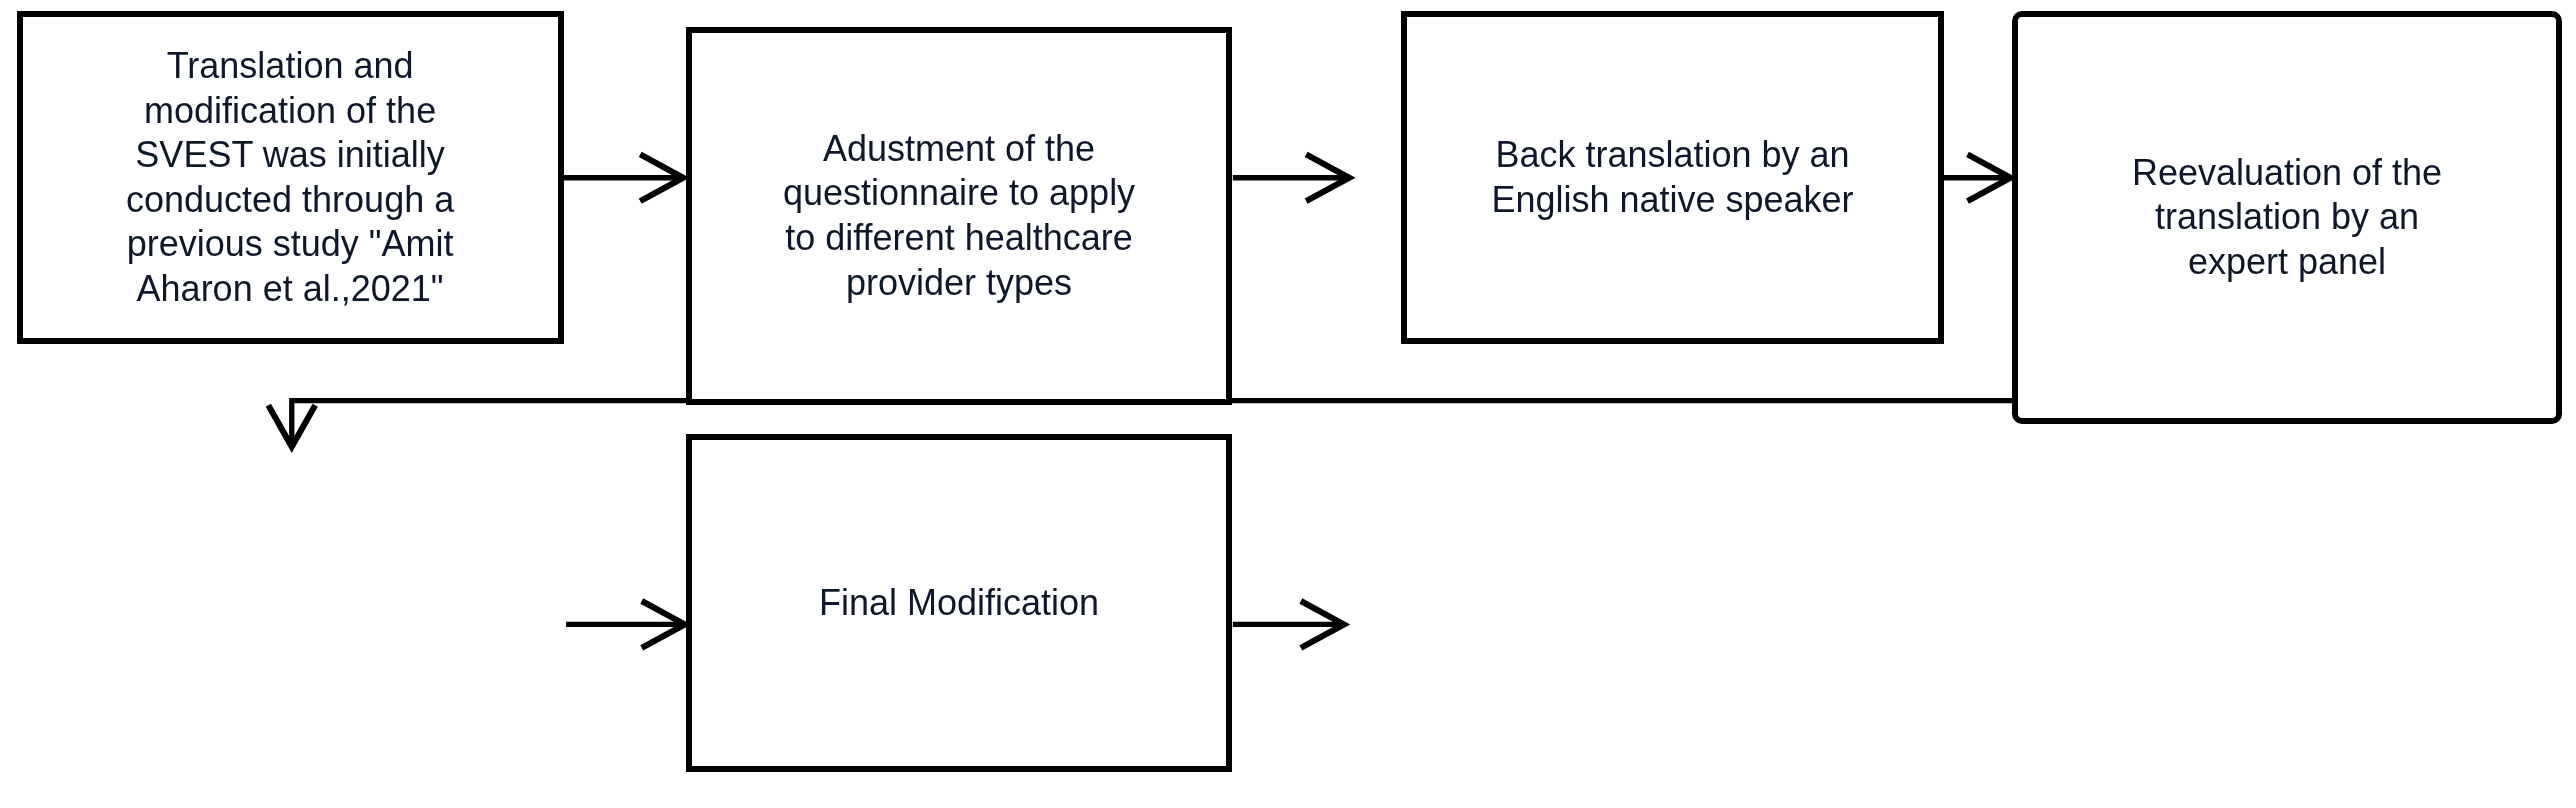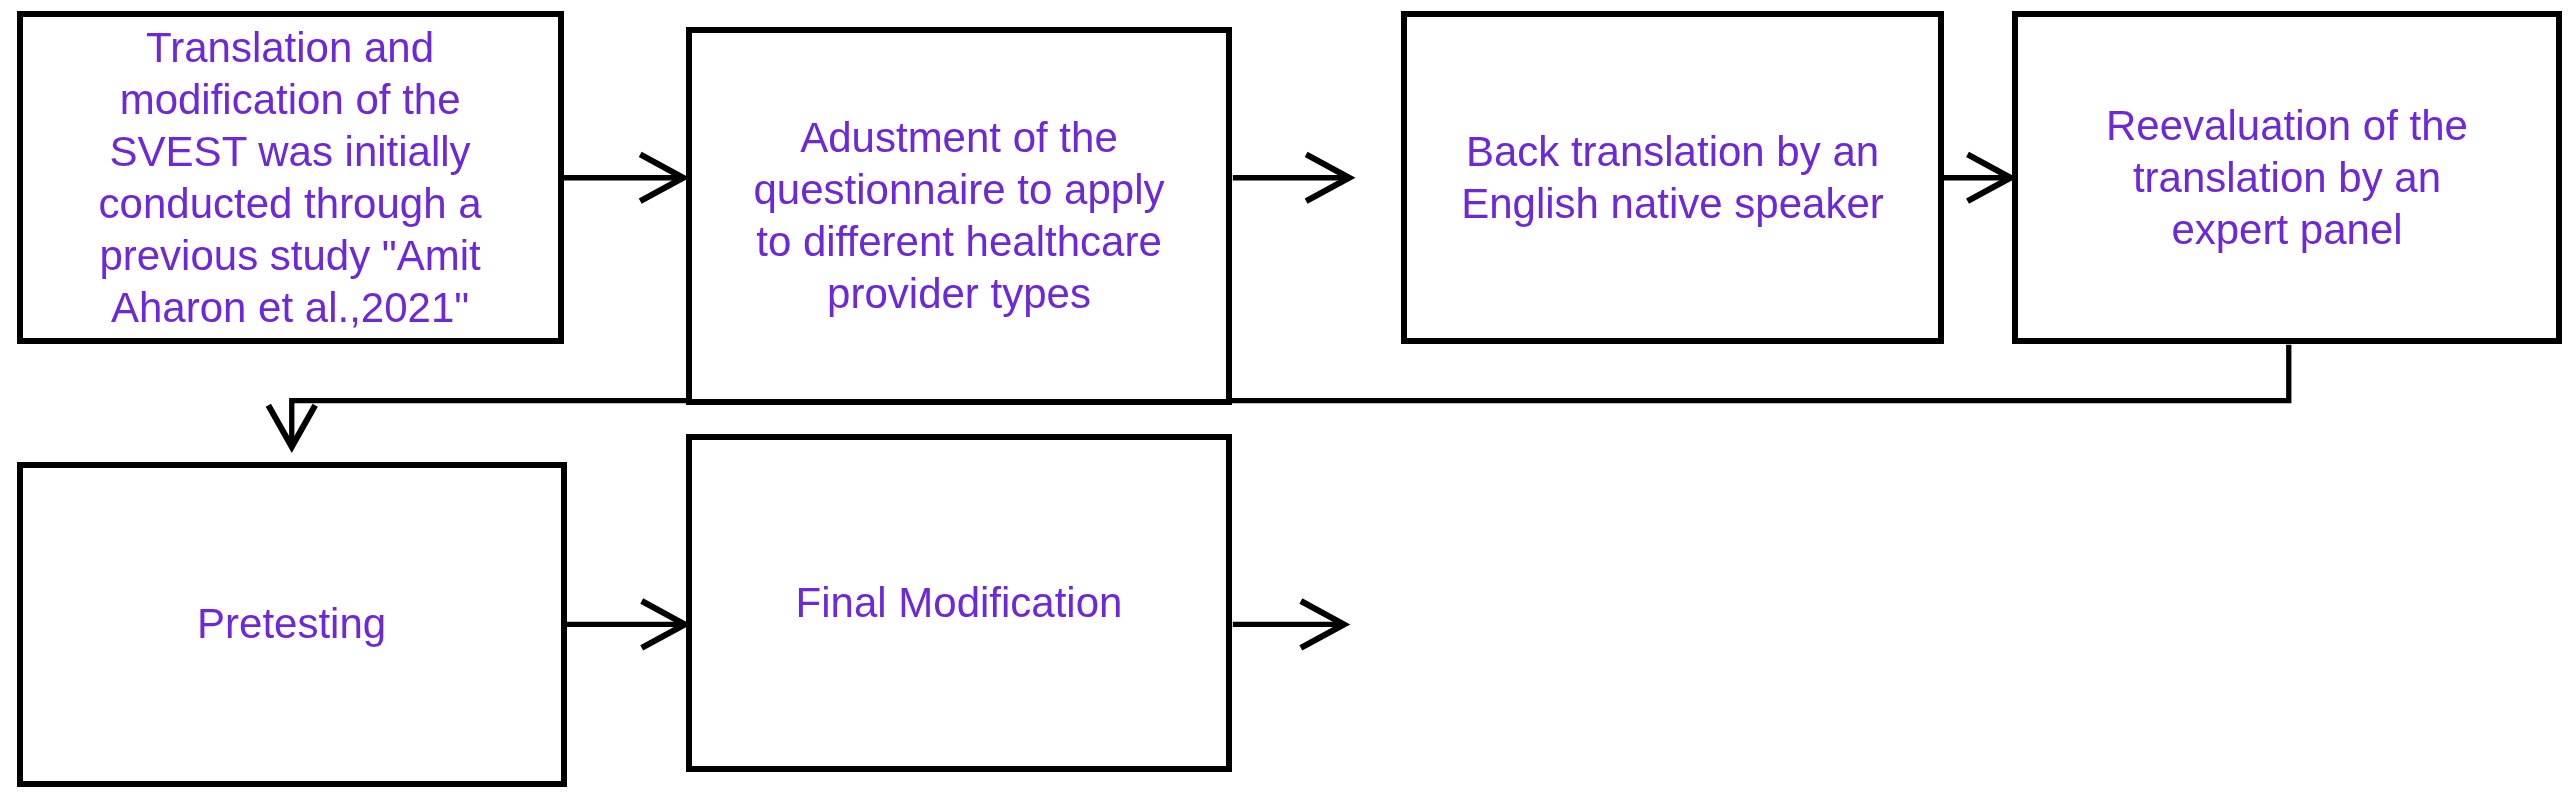--- a/index.html
+++ b/index.html
@@ -34,31 +34,31 @@
     border: 6.8px solid #000000;
     background: #ffffff;
     display: flex;
     align-items: center;
     justify-content: center;
     text-align: center;
   }
   .box-text {
     display: block;
     white-space: pre-line;
-    color: #6d28d9;
-    font-size: 42px;
+    color: #0f172a;
+    font-size: 36px;
     line-height: 1.24;
     padding: 0 4.5px;
     text-align: center;
   }
   
   #box-step-1 { left: 16.6px;   top: 11.3px;  width: 547px; height: 333px; }
   #box-step-2 { left: 686px;  top: 27px;  width: 546px; height: 378px; }
   #box-step-3 { left: 1401px; top: 11.3px;  width: 543px; height: 333px; }
-  #box-step-4 { left: 2012px; top: 11.3px;  width: 550px; height: 333px; }
+  #box-step-4 { left: 2012px; top: 11.3px;  width: 550px; height: 413px; border-radius: 10px; }
   #box-step-5 { left: 16.6px;   top: 462px; width: 550px; height: 325px; }
   #box-step-6 { left: 686px;  top: 434px; width: 546px; height: 338px; }
   #box-step-7 { left: 1345px; top: 462px; width: 553px; height: 325px; }
 </style>
 </head>
 <body>
 
 <div class="canvas">
 
   <svg class="connector-layer" width="2576" height="809" viewBox="0 0 3408 1070" xmlns="http://www.w3.org/2000/svg" fill="none">
@@ -114,23 +114,20 @@
     <span class="box-text">Back translation by an
 English native speaker</span>
   </div>
 
   <div class="box" id="box-step-4">
     <span class="box-text">Reevaluation of the
 translation by an
 expert panel</span>
   </div>
 
-  <div class="box" id="box-step-5">
-    <span class="box-text">Pretesting</span>
-  </div>
 
   <div class="box" id="box-step-6">
     <span class="box-text">Final Modification</span>
   </div>
 
 
 </div>
 
 
 </body></html>

